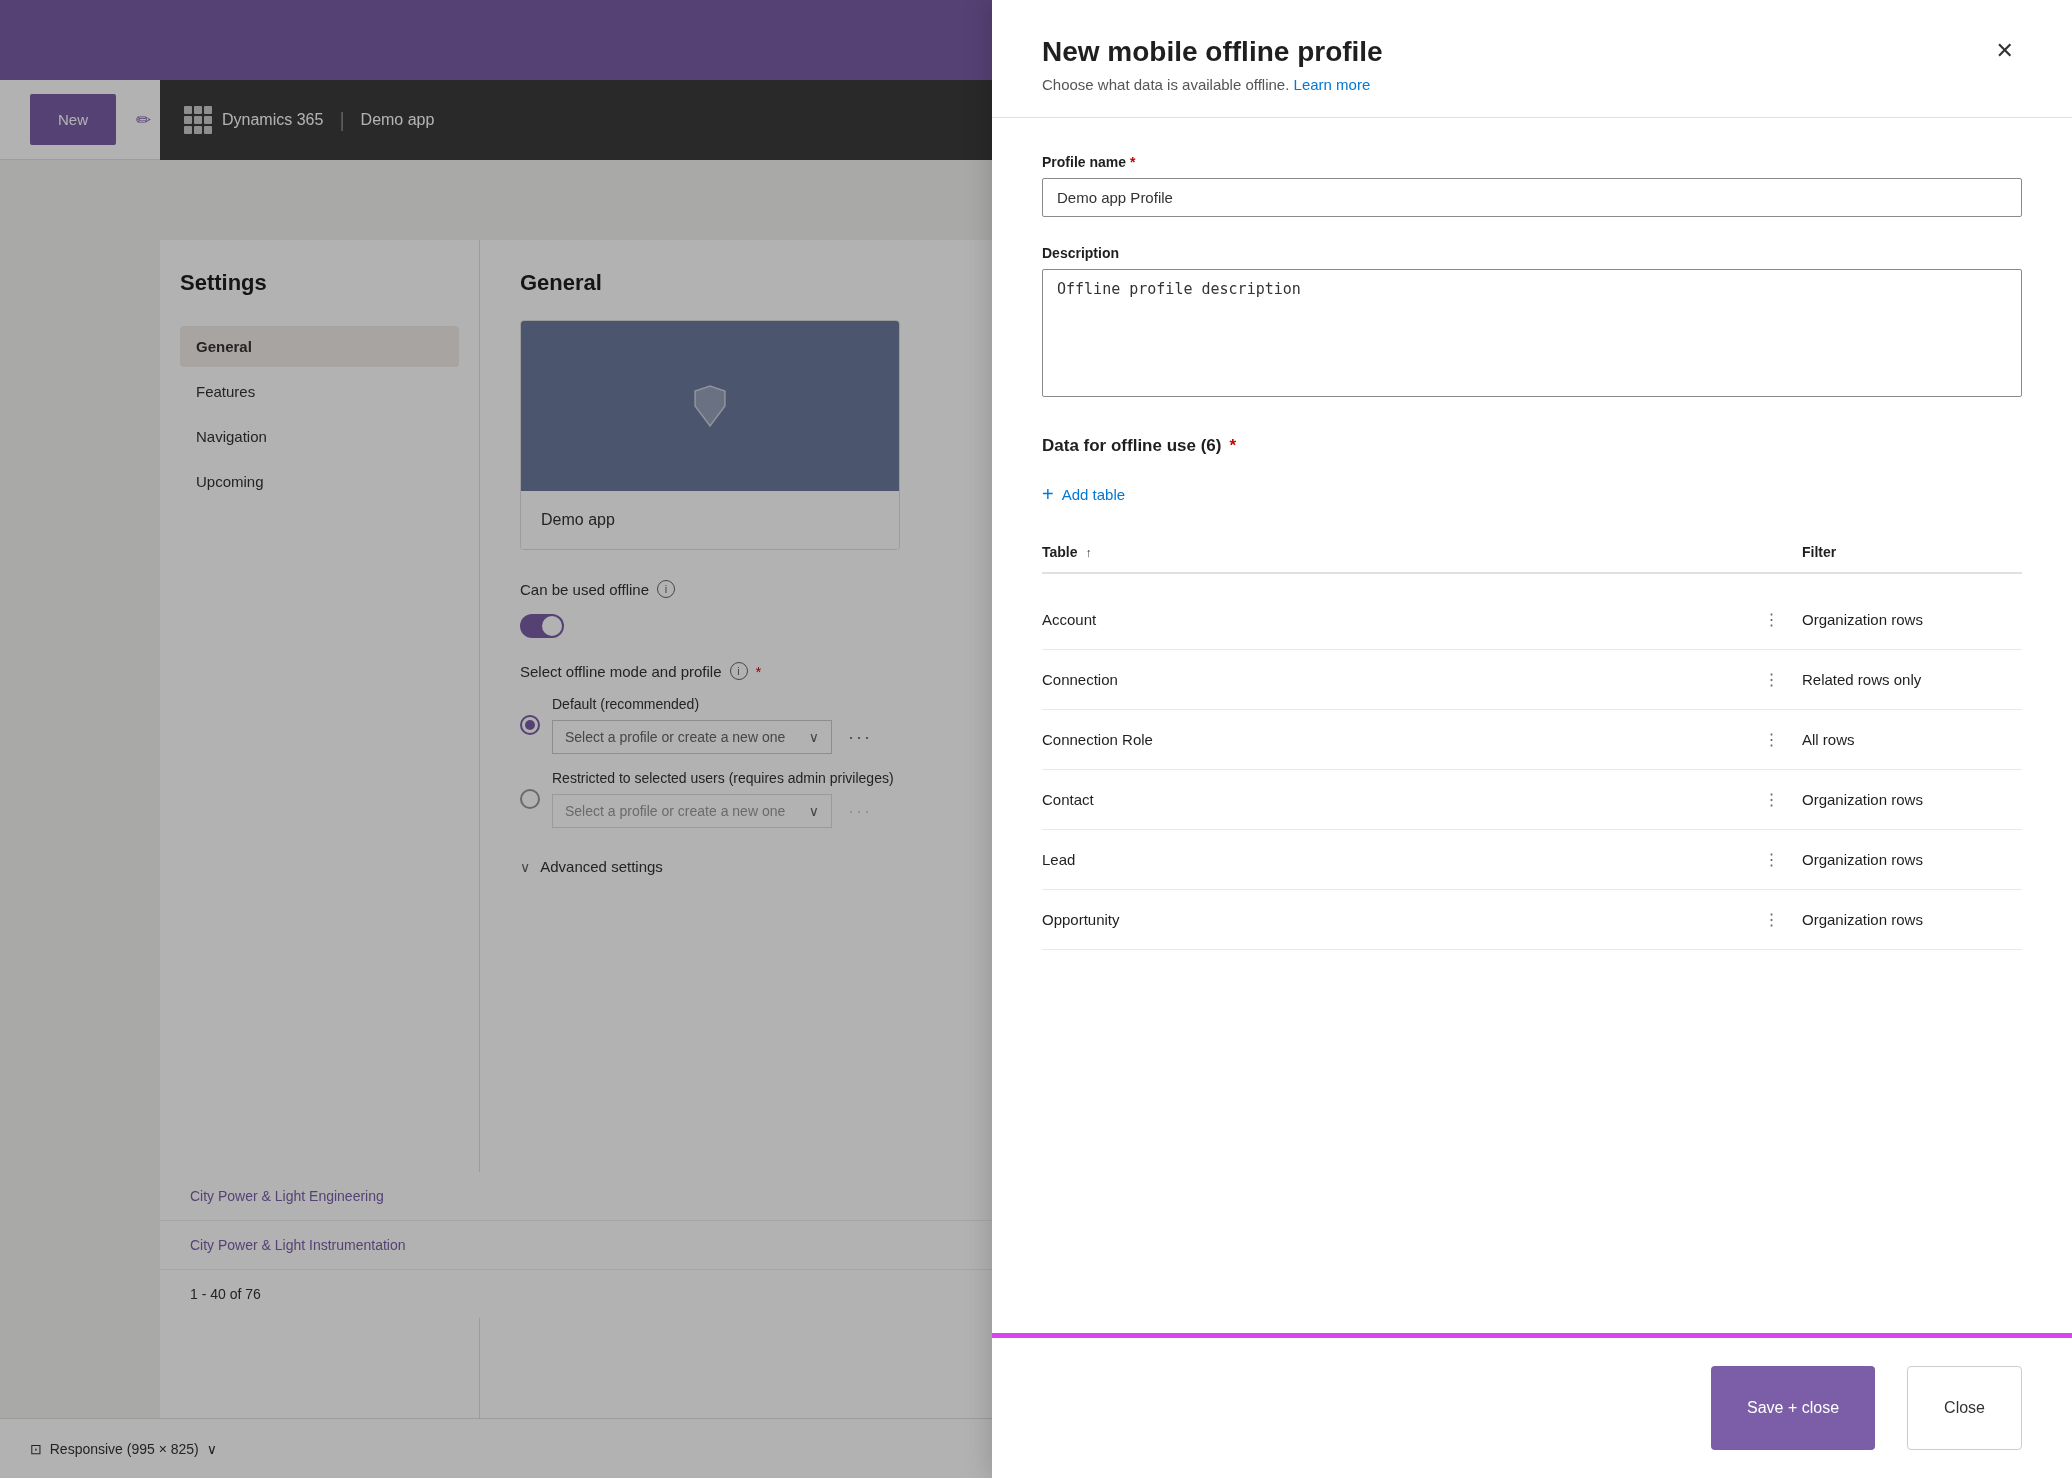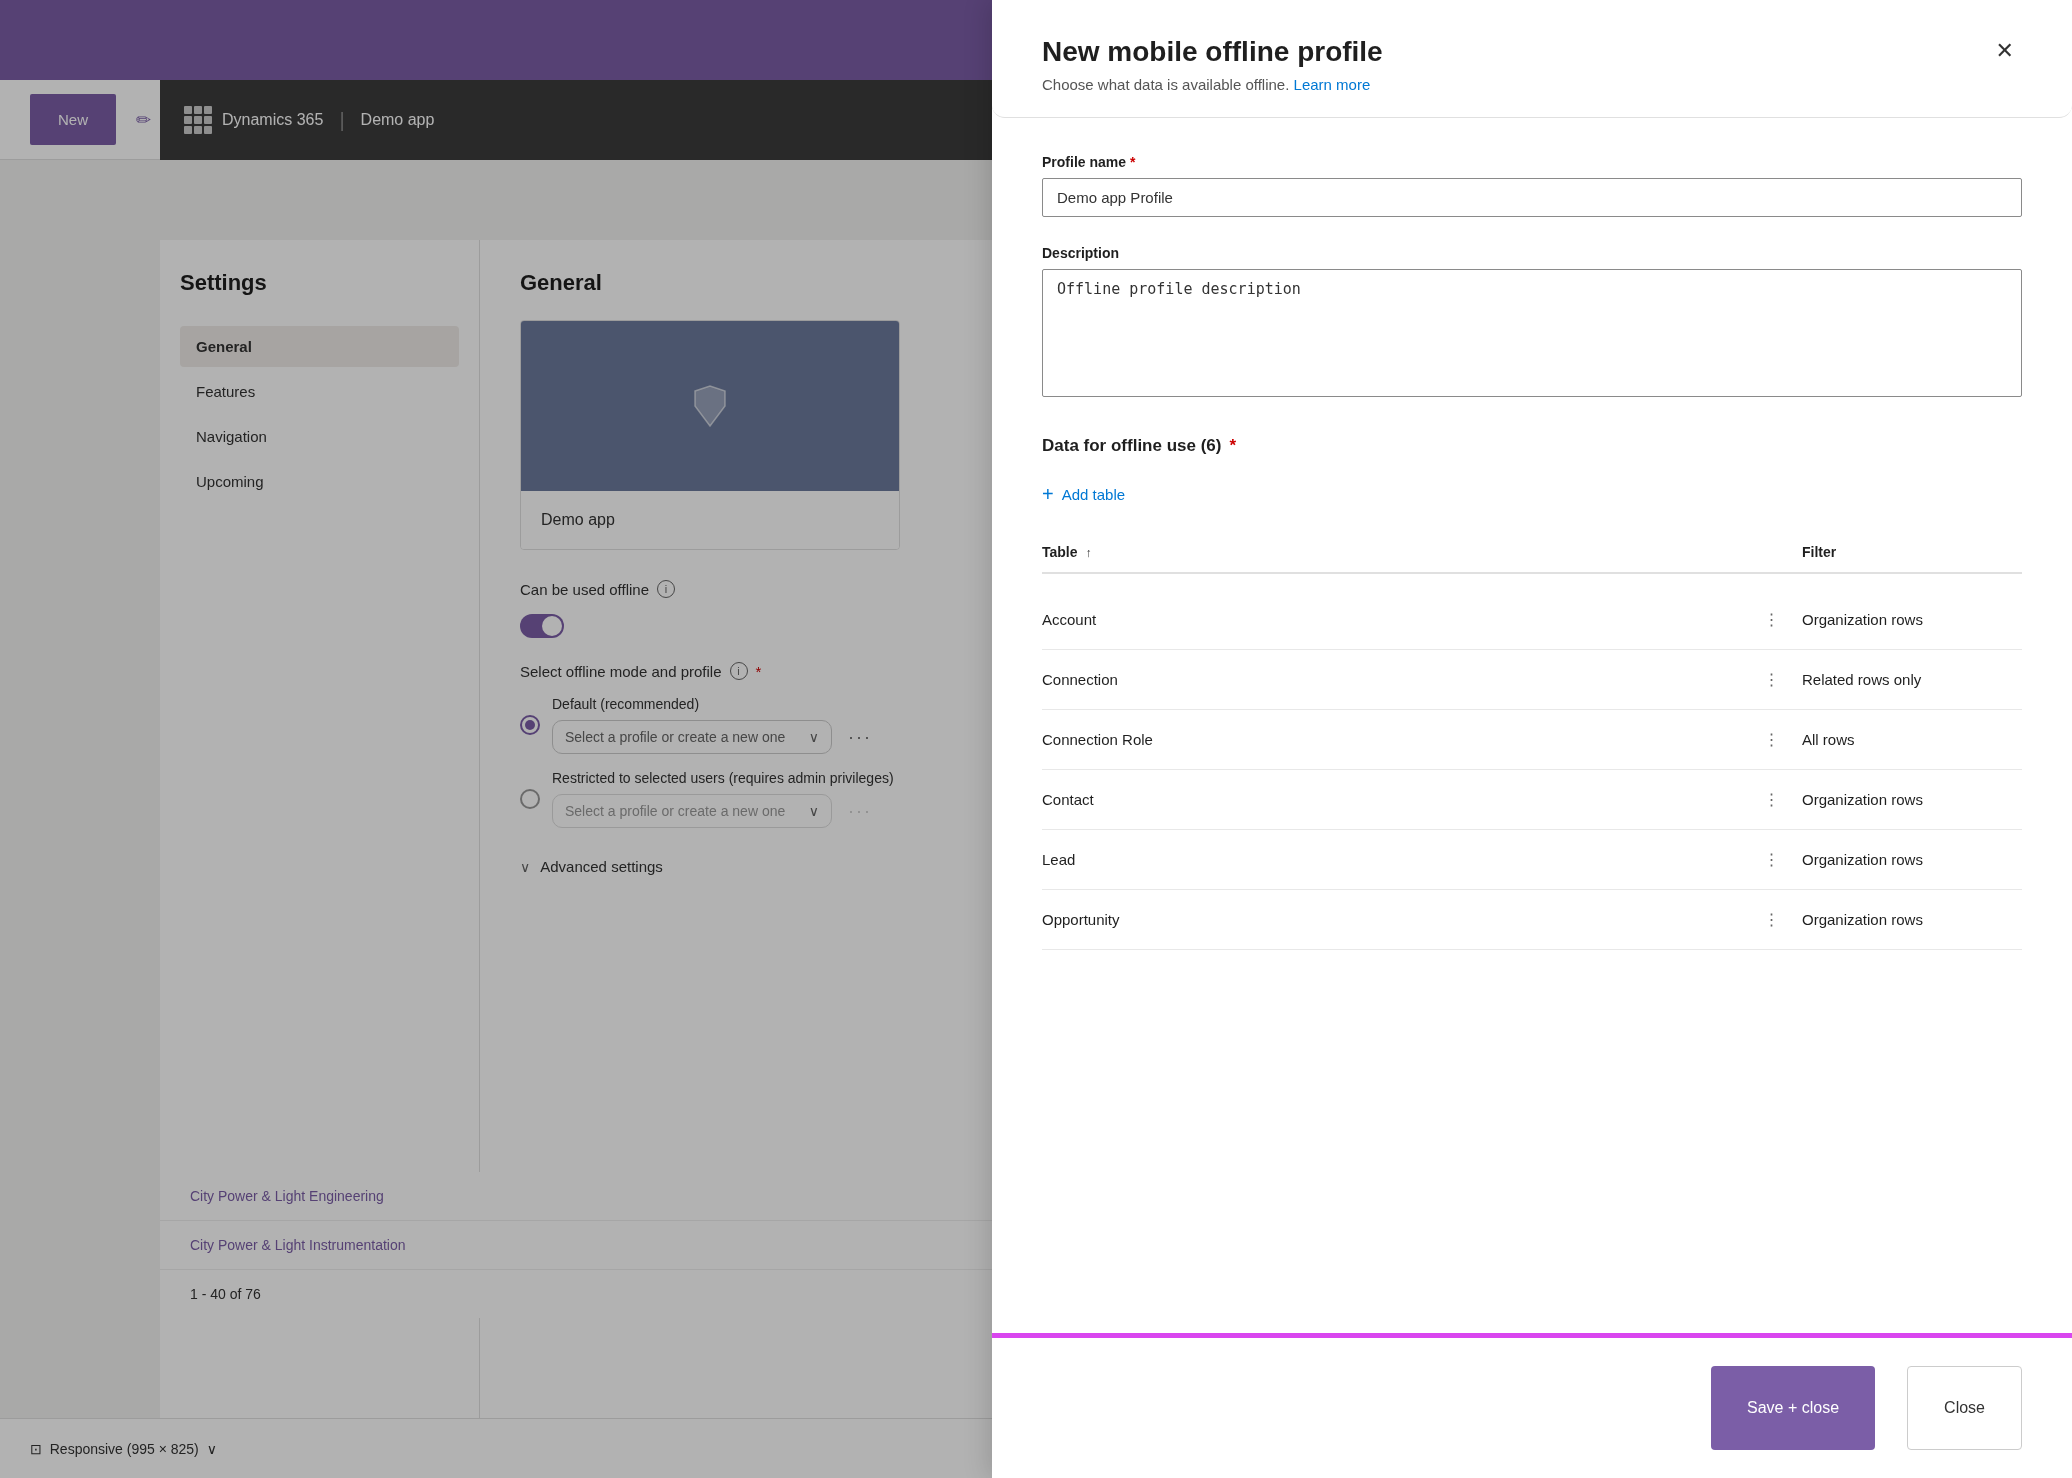--- a/index.html
+++ b/index.html
@@ -239,21 +239,21 @@
     }
 
     .select-dropdown {
       display: flex;
       align-items: center;
       gap: 8px;
     }
 
     .dropdown-box {
       border: 1px solid #ccc;
-      border-radius: 10px;
+      border-radius: 0;
       padding: 8px 12px;
       font-size: 14px;
       color: #666;
       display: flex;
       align-items: center;
       gap: 8px;
       min-width: 280px;
       cursor: pointer;
       background: #fff;
     }
@@ -360,21 +360,20 @@
       display: flex;
       flex-direction: column;
     }
 
     .panel-header {
       padding: 36px 50px 24px 50px;
       border-bottom: 1px solid #e0e0e0;
       display: flex;
       align-items: flex-start;
       justify-content: space-between;
-      border-radius: 13px;
     }
 
     .panel-title {
       font-size: 28px;
       font-weight: 600;
       color: #1f1f1f;
       margin-bottom: 8px;
     }
 
     .panel-subtitle {

